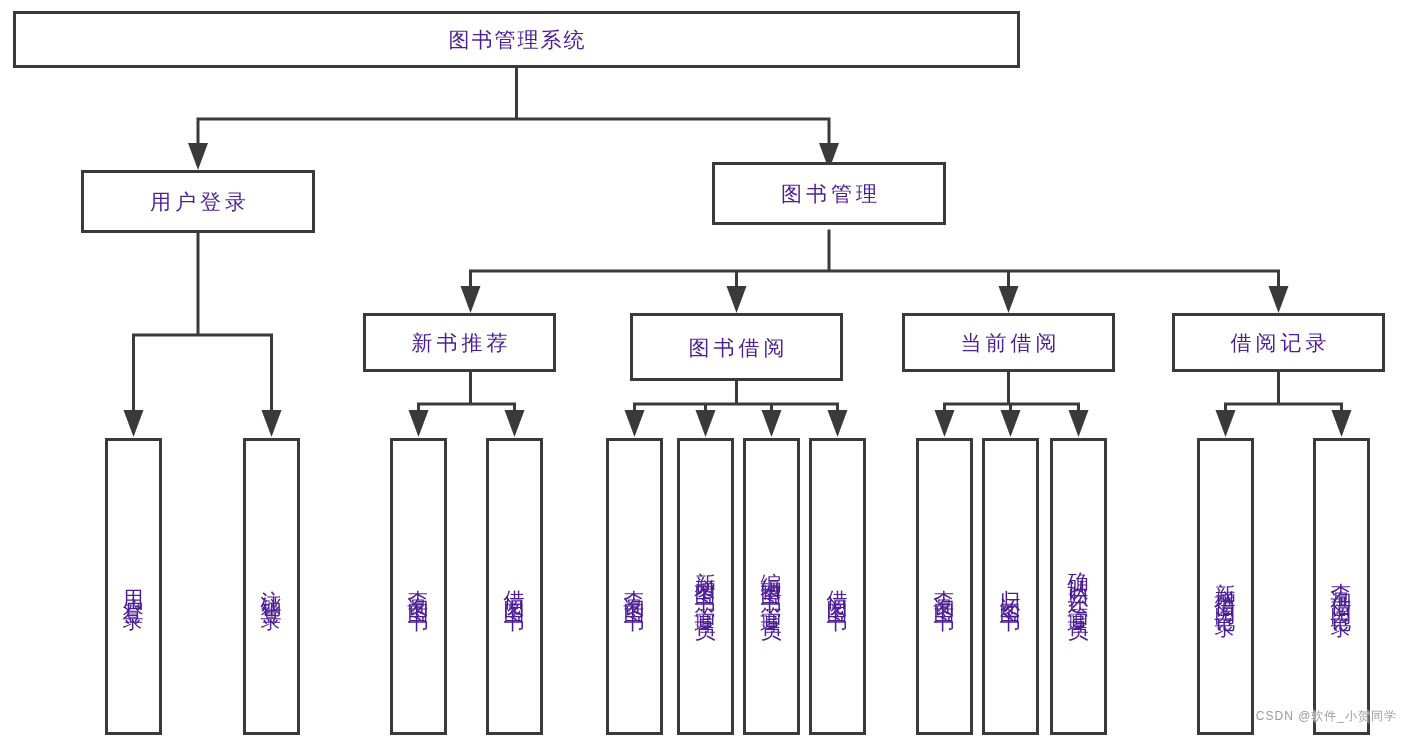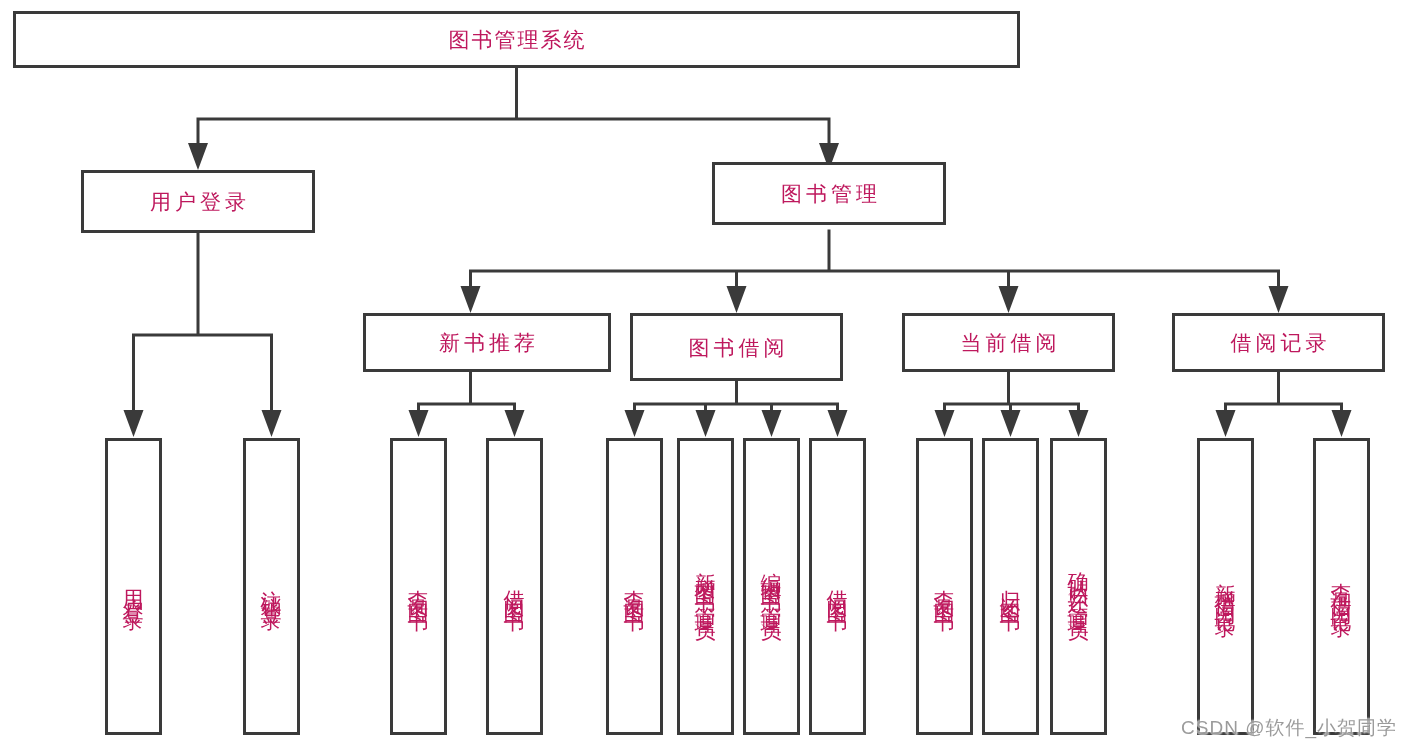--- a/index.html
+++ b/index.html
@@ -16,21 +16,21 @@
     left: 0; top: 0;
     width: 1405px; height: 747px;
     z-index: 1;
     pointer-events: none;
   }
   .node {
     position: absolute;
     box-sizing: border-box;
     border: 3px solid #3a3a3a;
     background: #ffffff;
-    color: #be185d;
+    color: #4c1d95;
     display: flex;
     align-items: center;
     justify-content: center;
     z-index: 2;
   }
   .h-label {
     font-size: 21px;
     letter-spacing: 4px;
     text-indent: 4px;
     line-height: 1;
@@ -46,23 +46,23 @@
   .v-label {
     writing-mode: vertical-rl;
     text-orientation: mixed;
     font-size: 21px;
     letter-spacing: 7px;
     line-height: 1;
   }
   .watermark {
     position: absolute;
     right: 8px;
-    bottom: 6px;
+    bottom: 22px;
     z-index: 3;
-    font-size: 19px;
+    font-size: 12px;
     letter-spacing: 1px;
     color: #9b9b9b;
     text-shadow: 1px 1px 2px #ffffff, -1px -1px 2px #ffffff;
     white-space: nowrap;
     margin-top: 41px;
   }
 </style>
 </head>
 <body>
 
@@ -110,21 +110,21 @@
     <span class="root-label">图书管理系统</span>
   </div>
 
   <div class="node" style="left:81px; top:170px; width:234px; height:63px;">
     <span class="h-label">用户登录</span>
   </div>
   <div class="node" style="left:712px; top:162px; width:234px; height:63px;">
     <span class="h-label">图书管理</span>
   </div>
 
-  <div class="node" style="left:363px; top:313px; width:248px; height:59px;">
+  <div class="node" style="left:363px; top:313px; width:193px; height:59px;">
     <span class="h-label">新书推荐</span>
   </div>
   <div class="node" style="left:630px; top:313px; width:213px; height:68px;">
     <span class="h-label">图书借阅</span>
   </div>
   <div class="node" style="left:1172px; top:313px; width:213px; height:59px;">
     <span class="h-label">借阅记录</span>
   </div>
   <div class="node" style="left:902px; top:313px; width:213px; height:59px;">
     <span class="h-label">当前借阅</span>

